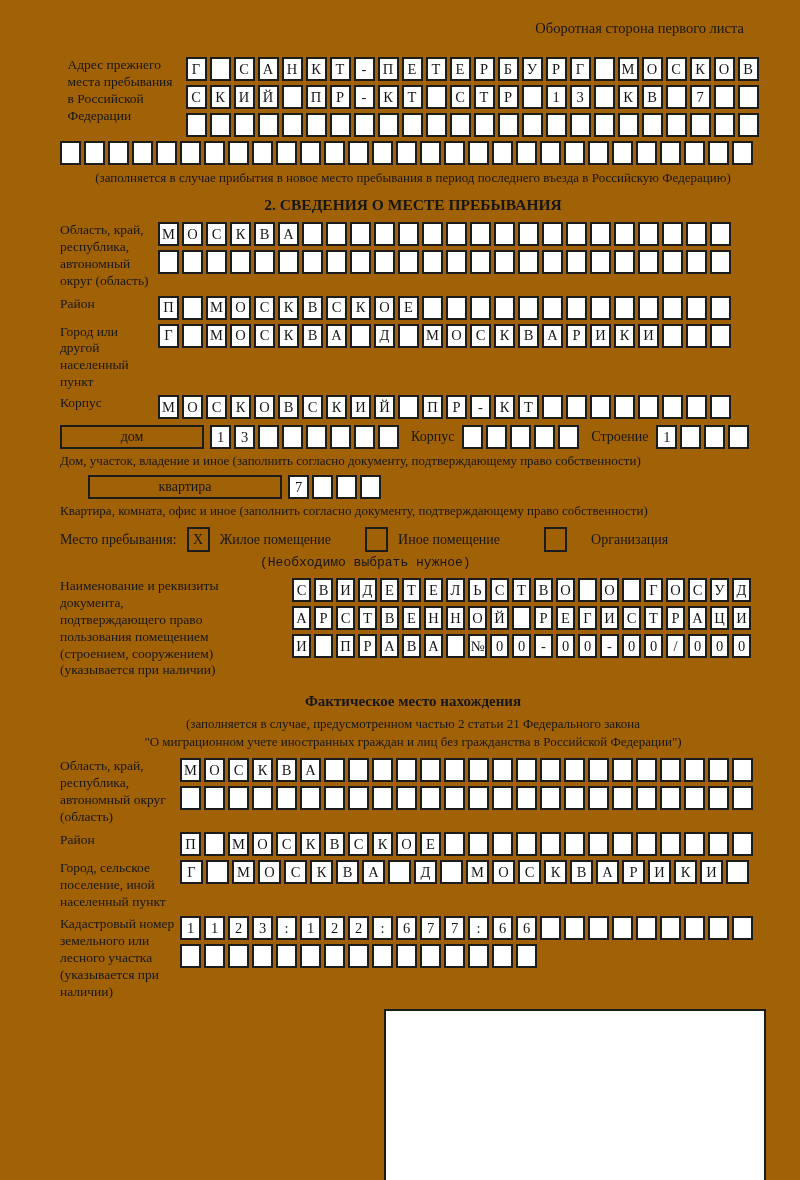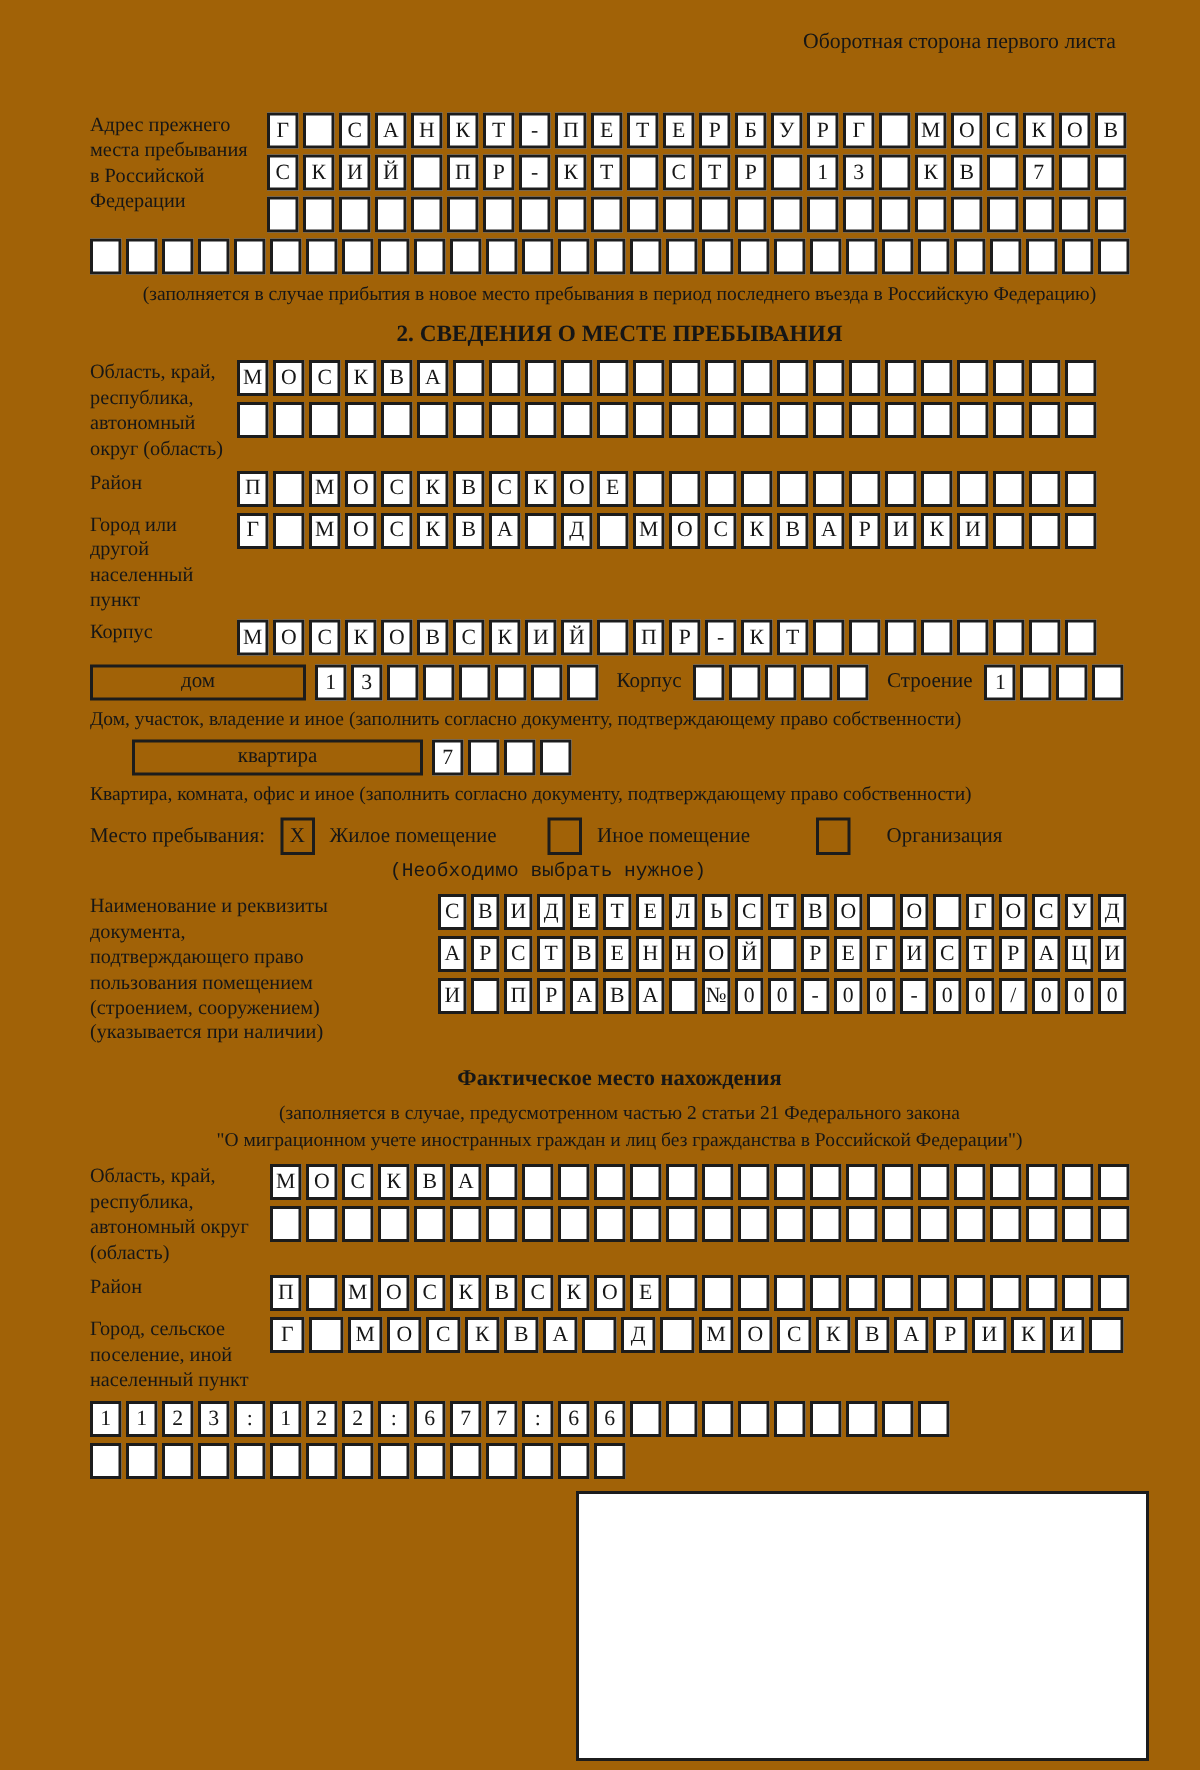--- a/index.html
+++ b/index.html
@@ -29,21 +29,21 @@
   .sec-title{text-align:center;font-weight:bold;font-size:15.5px;margin:10px 0 8px 0;}
   .sub-title{text-align:center;font-weight:bold;font-size:15px;margin:14px 0 6px 0;}
   .caption{font-size:13px;margin-top:4px;}
   .labelbox{border:2px solid #1c1c1c;height:20px;display:flex;align-items:center;justify-content:center;font-size:14px;box-sizing:content-box;flex:0 0 auto;}
   .inline-lbl{font-size:14px;line-height:24px;margin:0 8px 0 12px;}
   .house-row{display:flex;align-items:flex-end;margin-top:6px;}
   .apt-row{display:flex;align-items:flex-start;margin-top:6px;}
   .stay-row{display:flex;align-items:center;margin-top:8px;font-size:14px;}
   .chk{flex:0 0 auto;width:19px;height:21px;border:2px solid #1c1c1c;display:flex;align-items:center;justify-content:center;font-size:14px;margin:0 10px;}
   .stay-note{font-size:13px;margin:3px 0 0 200px;font-family:Liberation Mono, monospace;}
-  .mt4{margin-top:4px;} .mt6{margin-top:6px;} .mt8{margin-top:8px;} .mt22{margin-top:38px;}
+  .mt4{margin-top:4px;} .mt6{margin-top:6px;} .mt8{margin-top:8px;} .mt22{margin-top:20px;justify-content:center;}
   .stamp-wrap{width:382px;margin-left:auto;margin-top:8px;}
   .stamp-box{height:176px;border:2px solid #1c1c1c;background:#fff;}
 </style>
 </head>
 <body>
 
 <div class="page">
 
   <div class="header-note">Оборотная сторона первого листа</div>
 
@@ -554,20 +554,21 @@
         <span class="cell">А</span>
         <span class="cell">Р</span>
         <span class="cell">И</span>
         <span class="cell">К</span>
         <span class="cell">И</span>
         <span class="cell"></span>
       </div>
   </div>
 
   <div class="row mt6">
+    <div class="lbl lbl-s2">Кадастровый номер земельного или лесного участка (указывается при наличии)</div>
     <div class="cellcol">
       <div class="cells">
           <span class="cell">1</span>
           <span class="cell">1</span>
           <span class="cell">2</span>
           <span class="cell">3</span>
           <span class="cell">:</span>
           <span class="cell">1</span>
           <span class="cell">2</span>
           <span class="cell">2</span>

